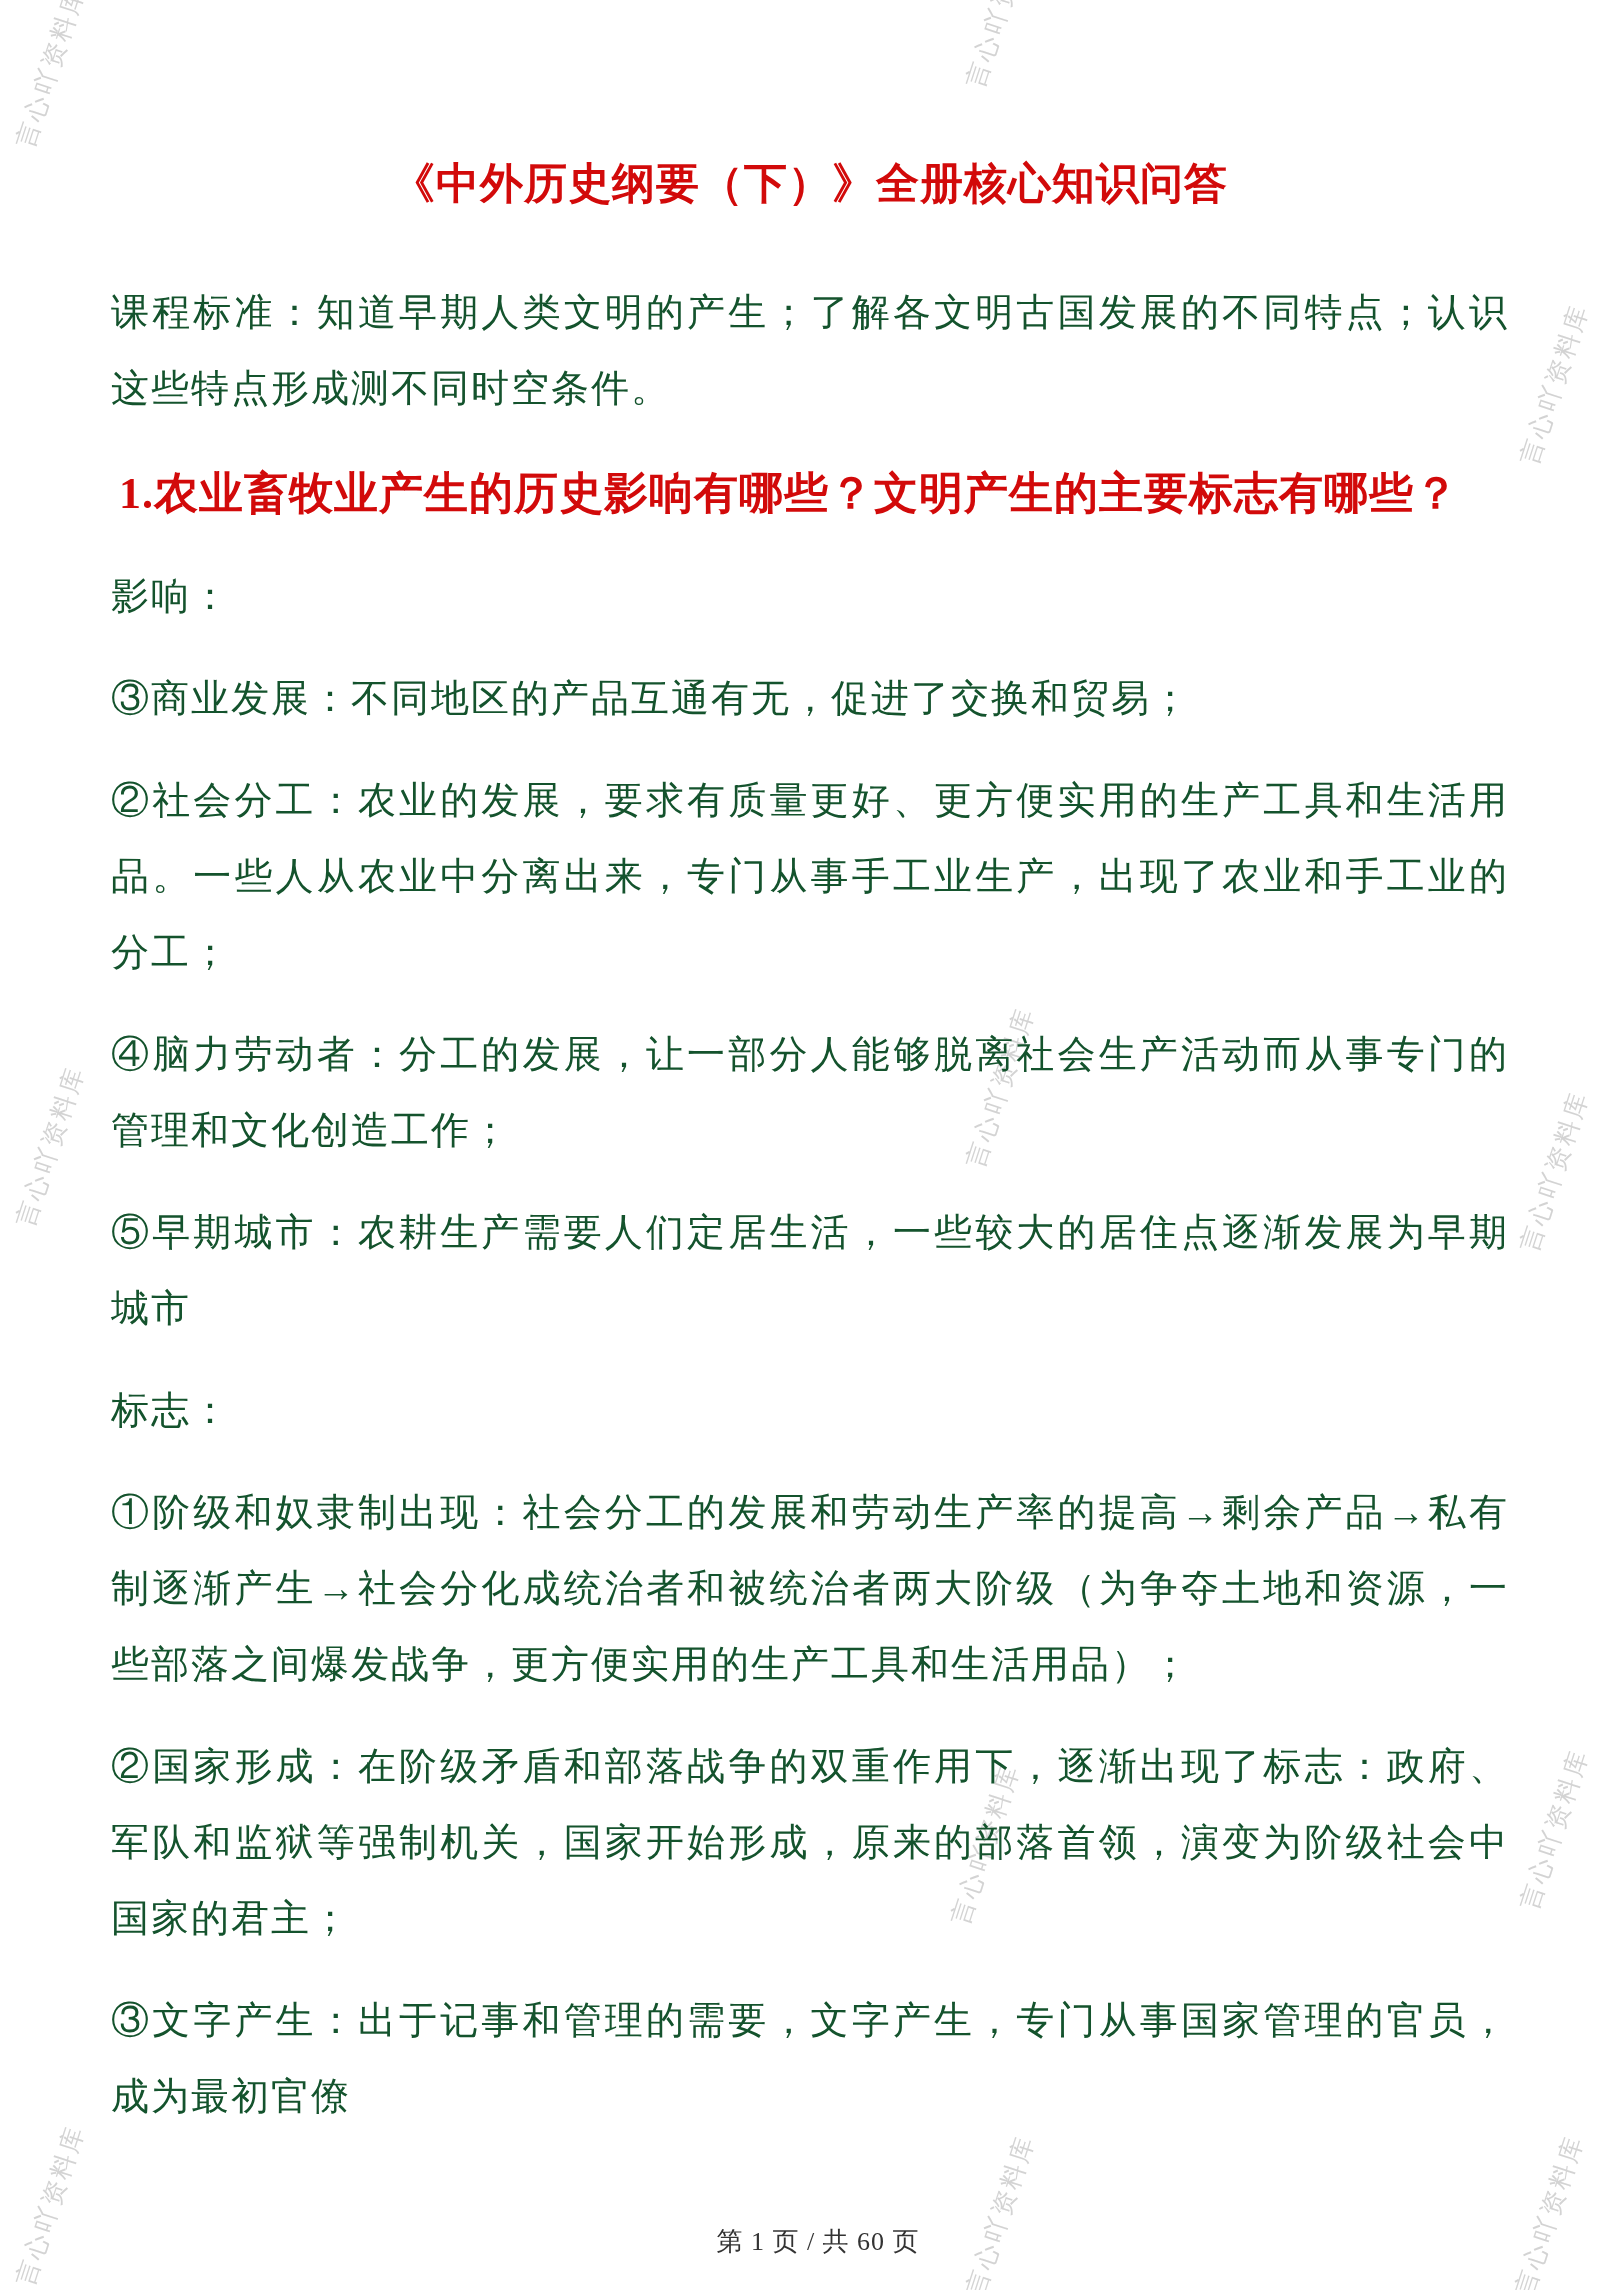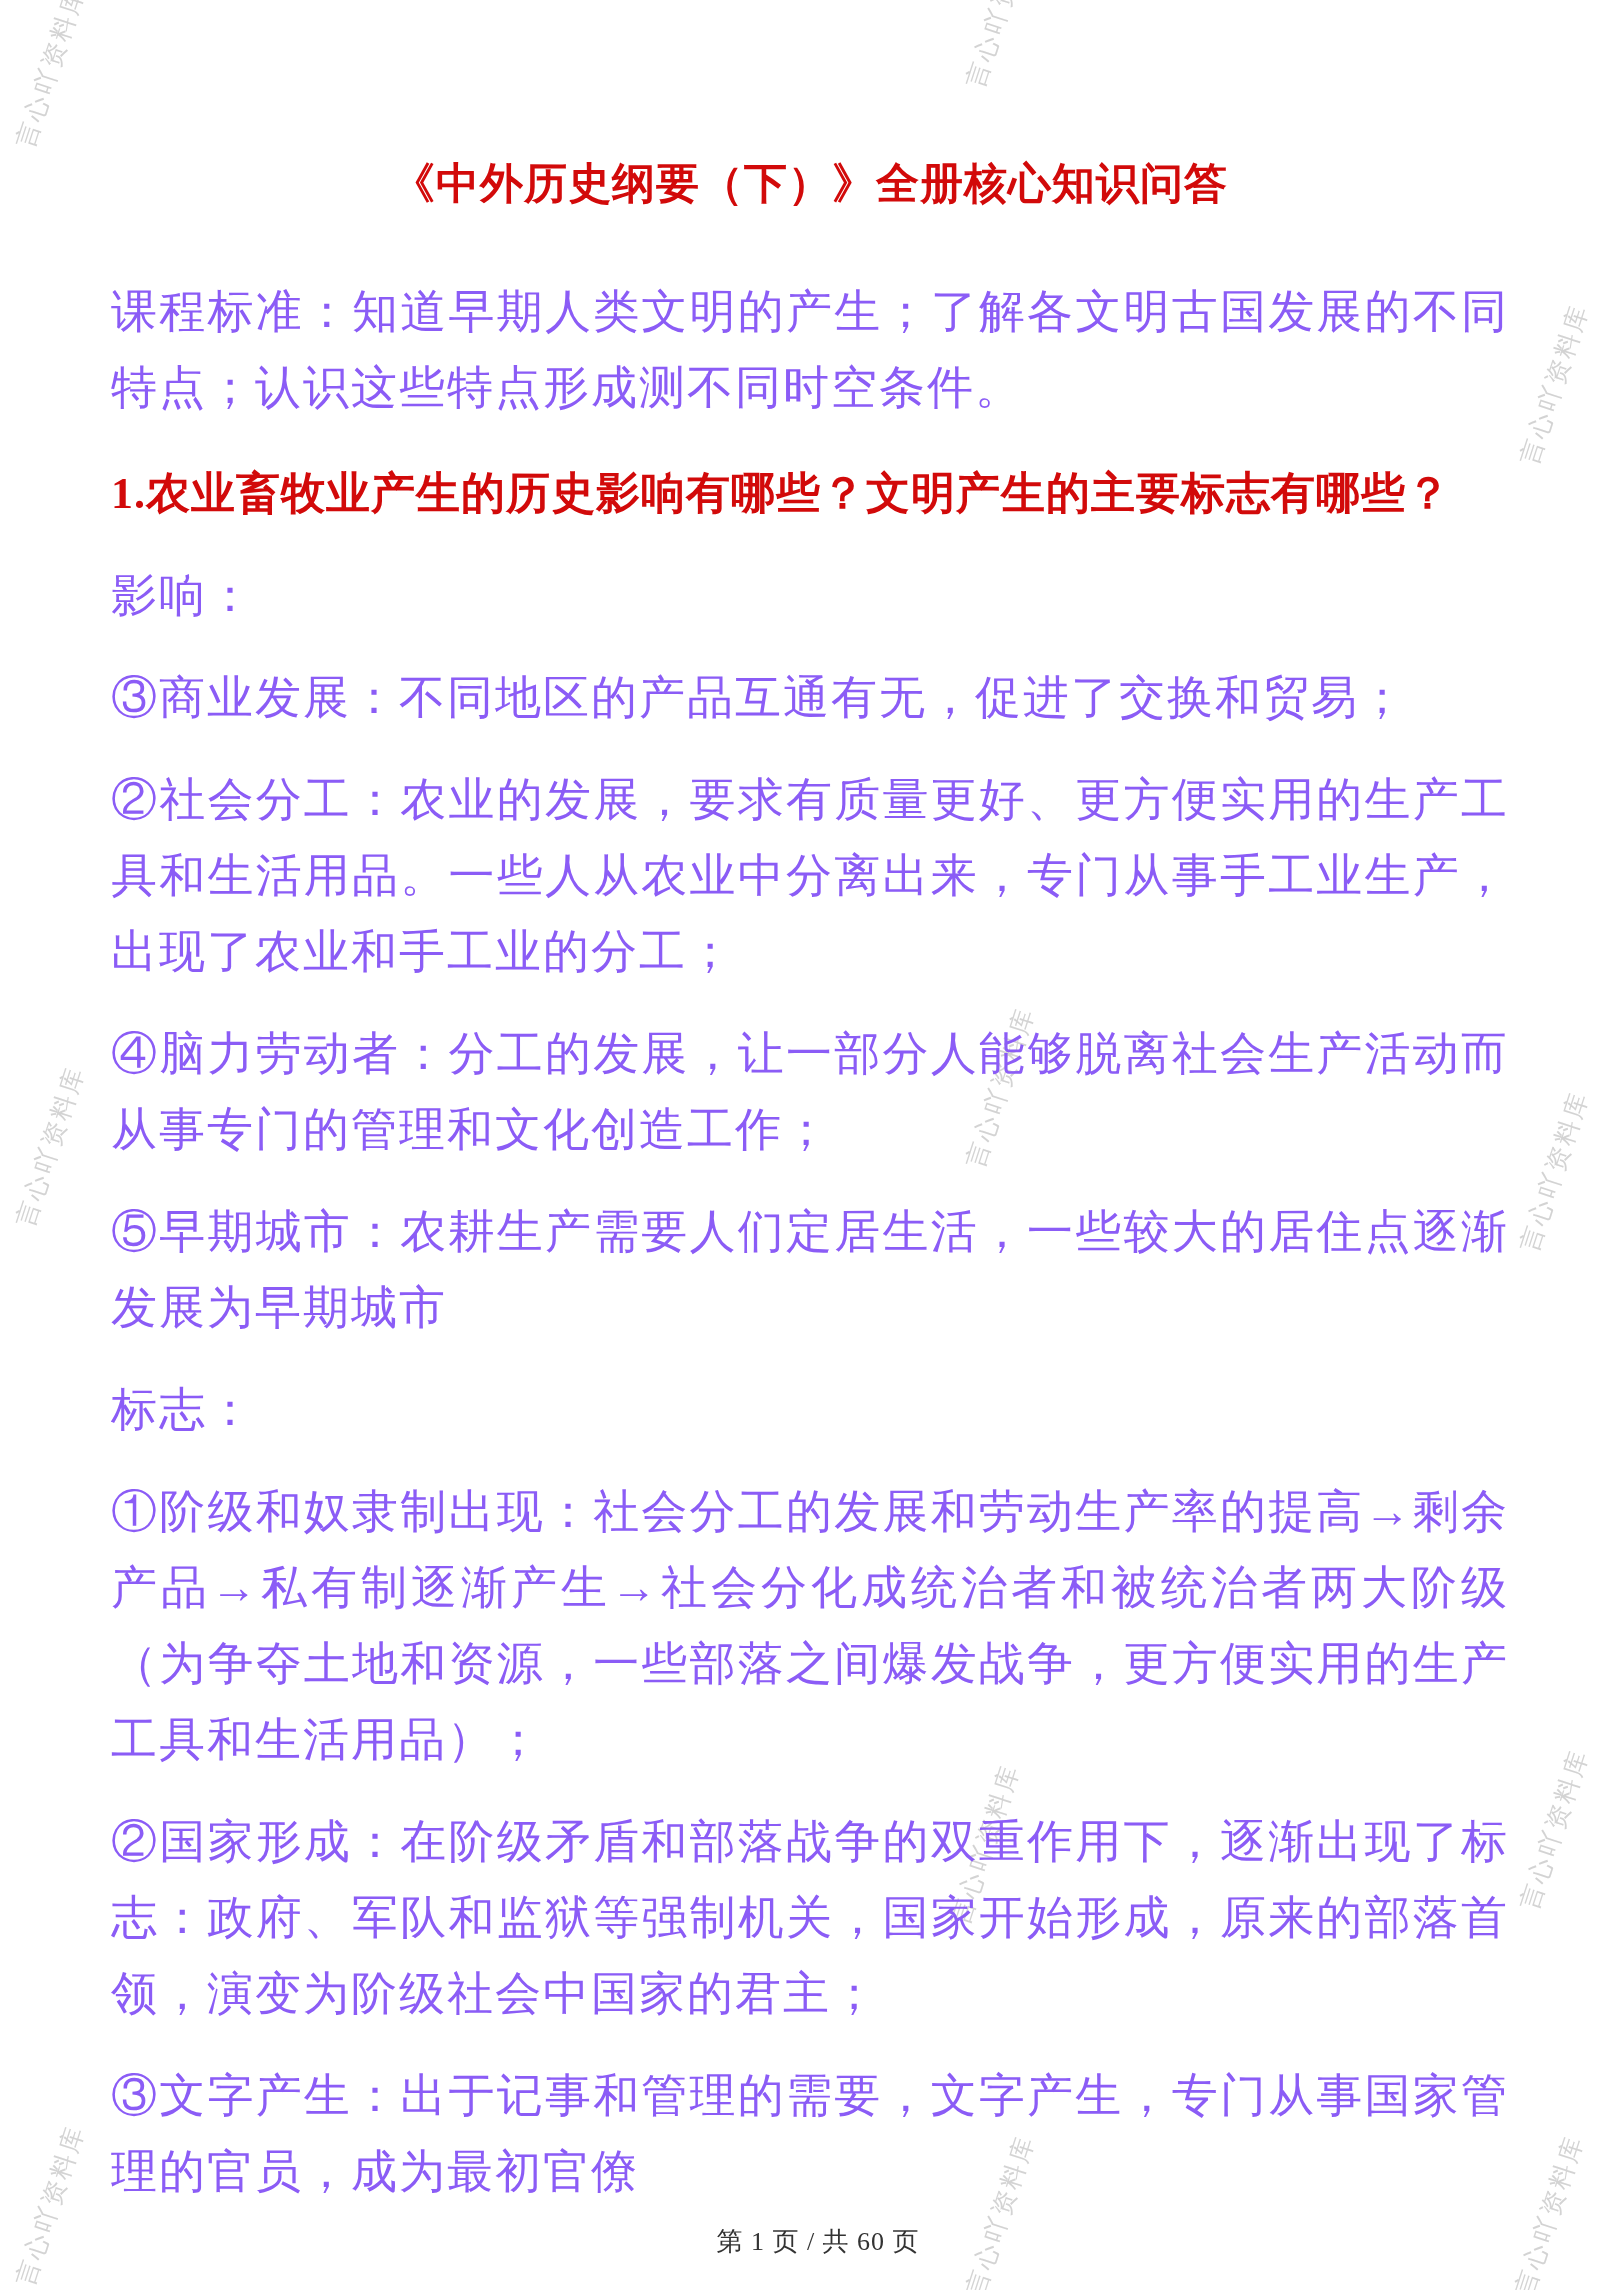--- a/index.html
+++ b/index.html
@@ -27,32 +27,32 @@
     margin: 0 0 46px 0;
     text-align: center;
     font-size: 43px;
     line-height: 89px;
     font-weight: bold;
     color: #d20a0a;
     letter-spacing: 1px;
   }
   p.body-para {
     margin: 26px 0 0 0;
-    font-size: 46px;
+    font-size: 38px;
     line-height: 76px;
     letter-spacing: 2px;
     text-align: justify;
-    color: #8b5cf6;
+    color: #14532d;
     font-family: Liberation Serif, serif;
   }
   p.body-para:first-of-type {
     margin-top: 0;
   }
   p.q-heading {
-    margin: 30px 0 0 0;
+    margin: 30px 0 0 8px;
     font-size: 44px;
     line-height: 76px;
     font-weight: bold;
     color: #d20a0a;
     letter-spacing: 1px;
     text-align: justify;
   }
   .footer {
     position: absolute;
     z-index: 2;

